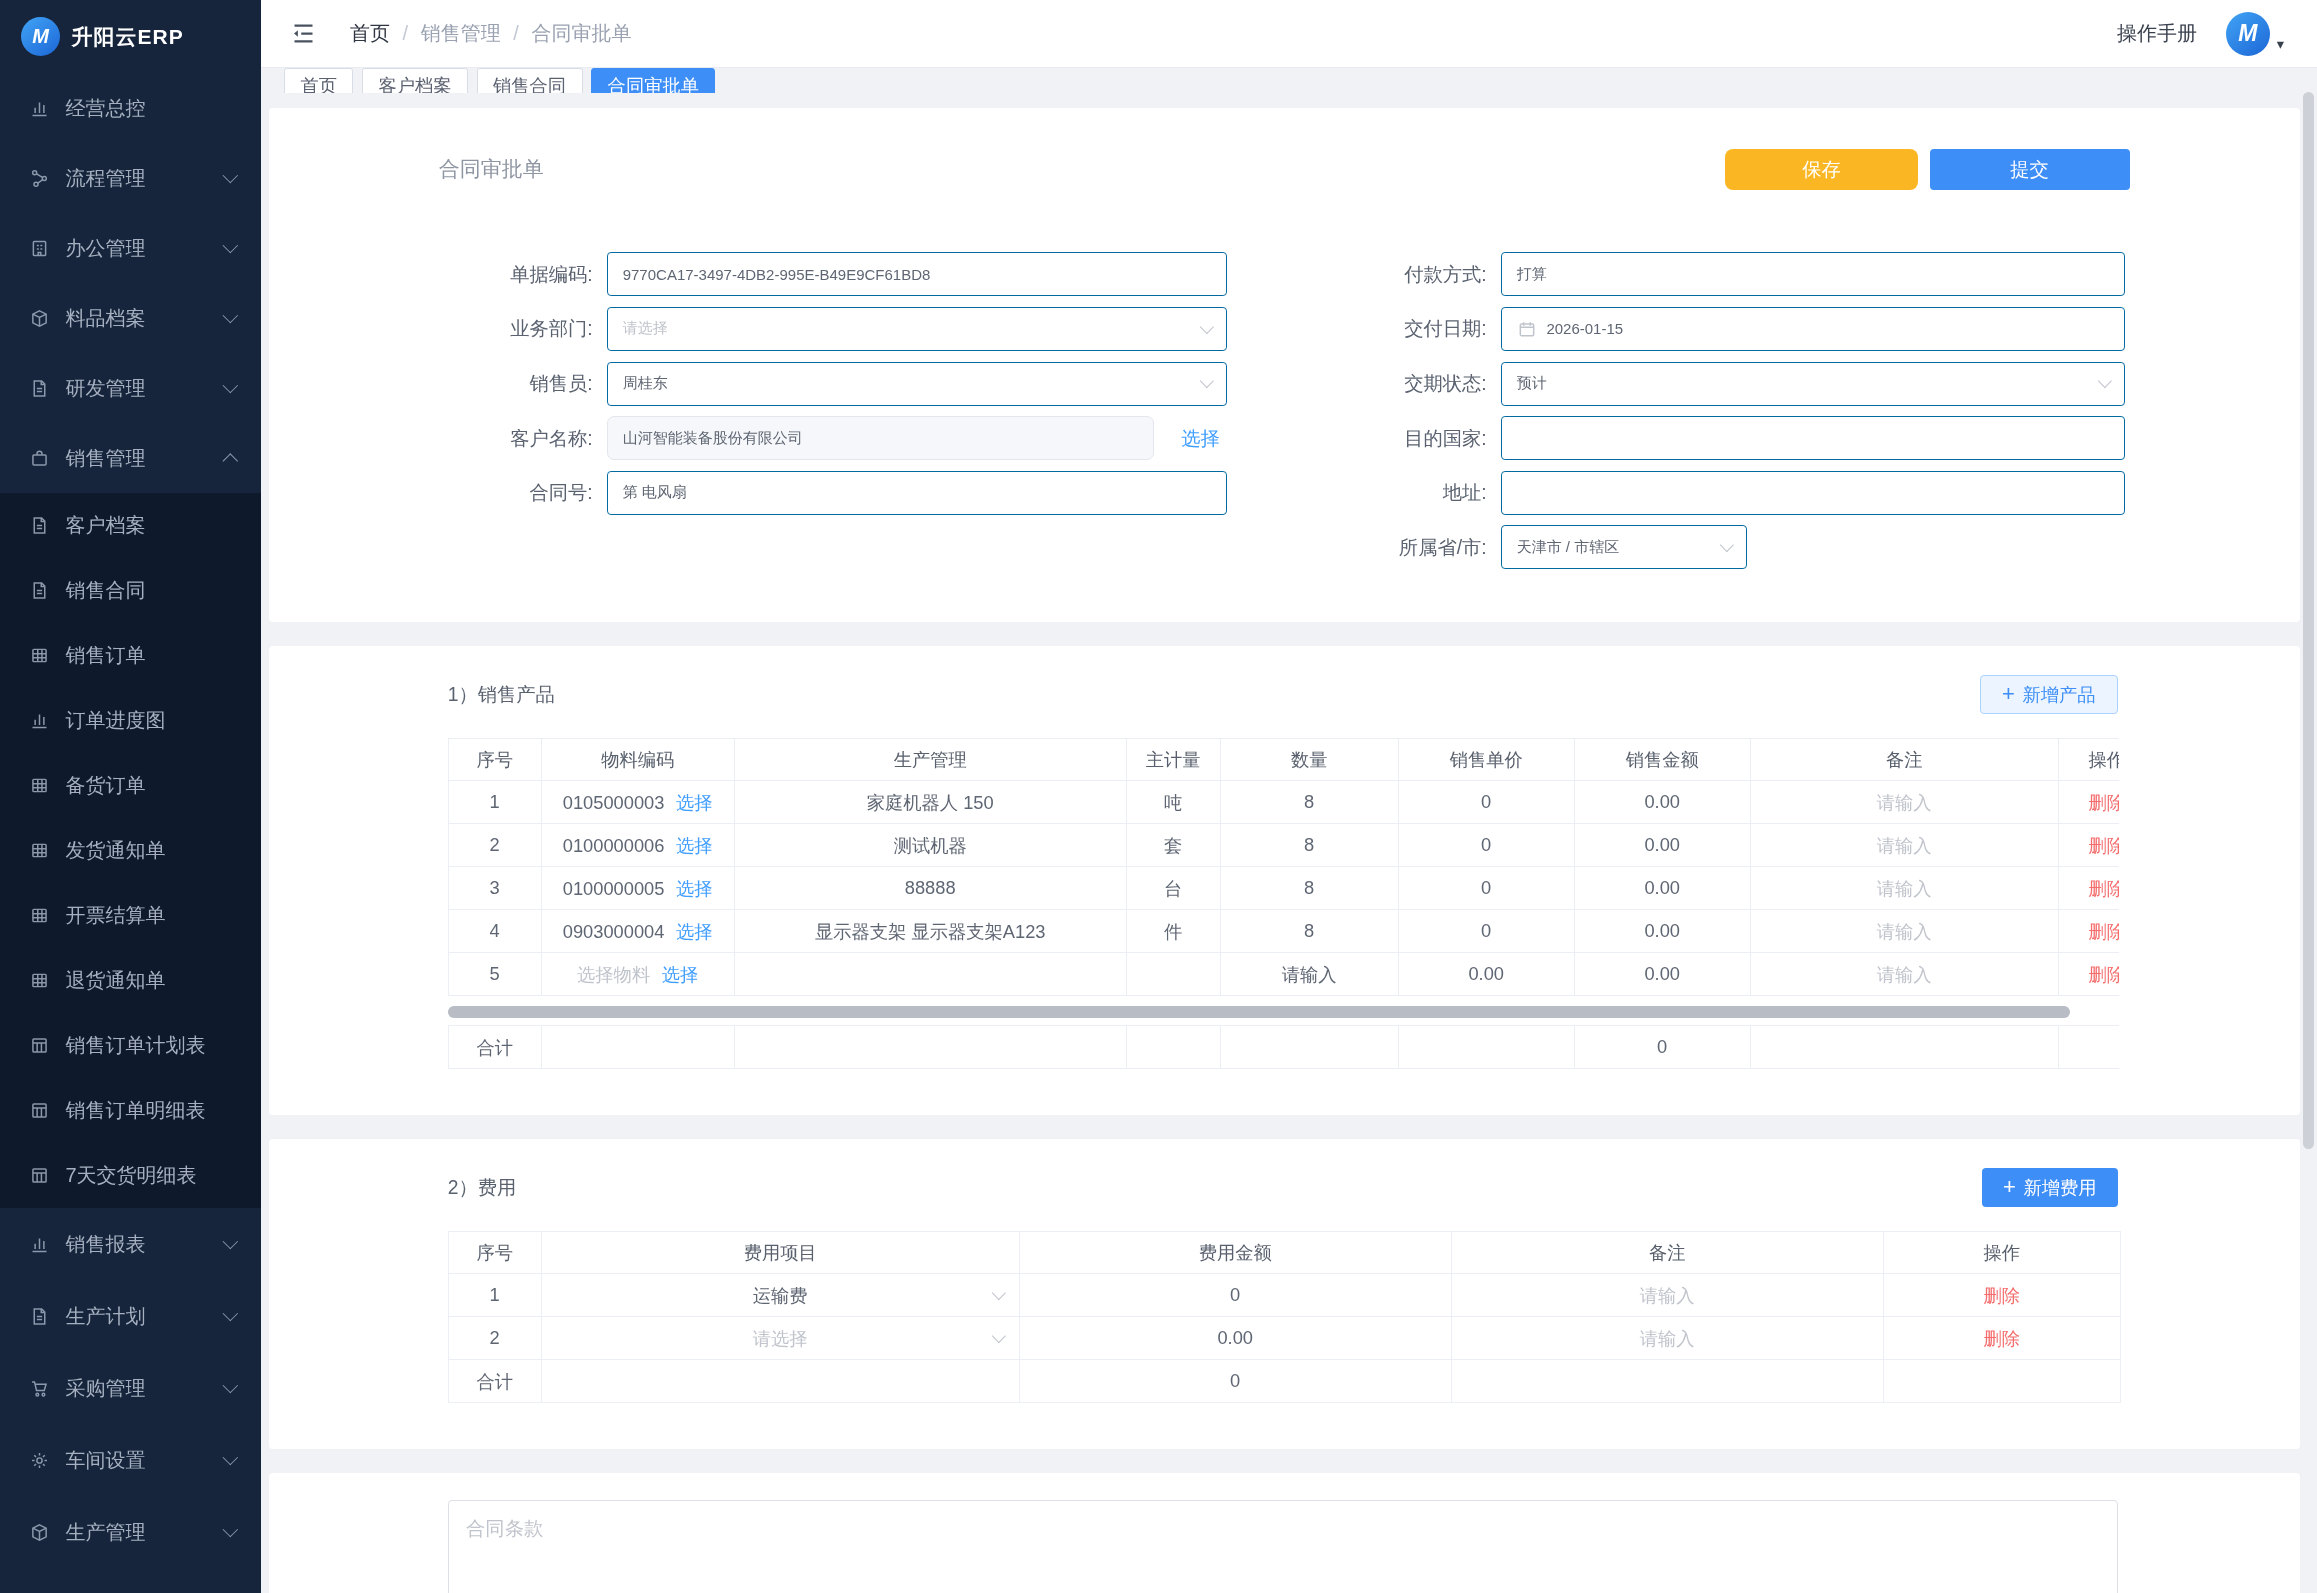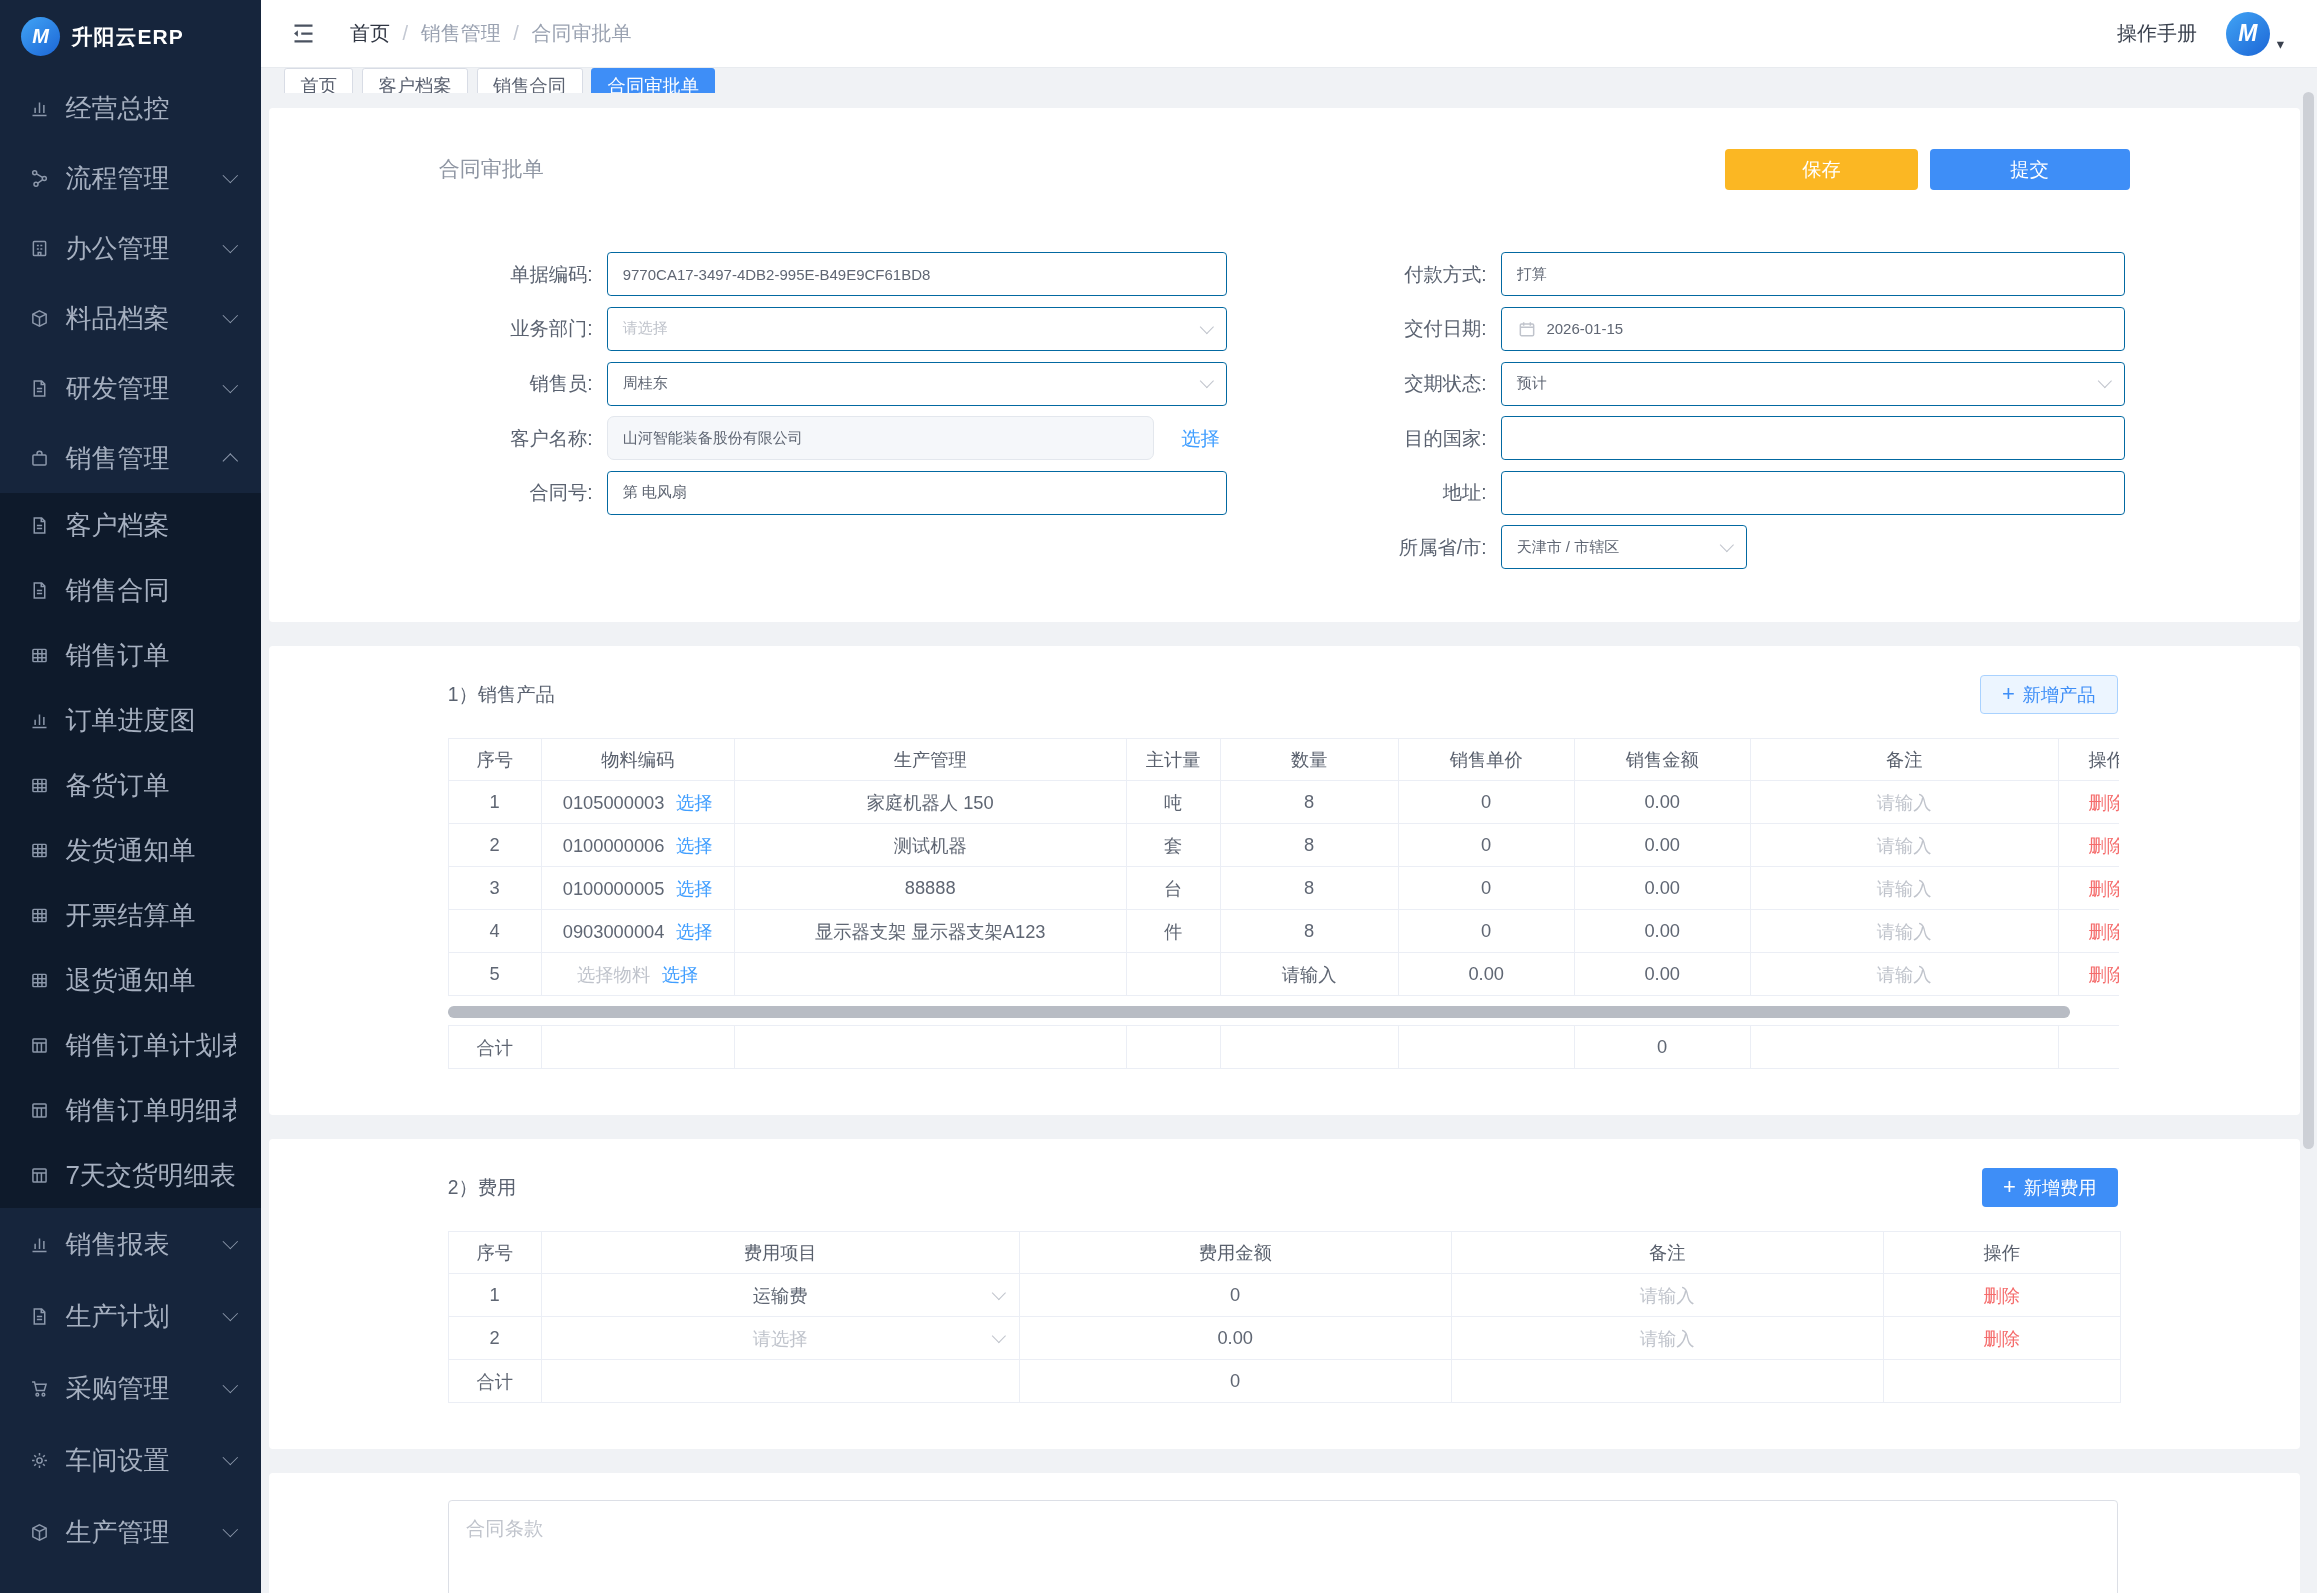--- a/index.html
+++ b/index.html
@@ -11,21 +11,21 @@
   .sidebar { width:261px; flex:none; background:#16253C; height:1593px; overflow:hidden; }
   .logo-row { height:73px; display:flex; align-items:center; padding-left:21px; gap:11.6px; }
   .logo-circle { width:39px; height:39px; border-radius:50%; background:linear-gradient(140deg,#41A4F5,#1C66D6); color:#fff; display:inline-flex; align-items:center; justify-content:center; font-weight:700; font-style:italic; font-size:20px; flex:none; }
   .logo-text { color:#fff; font-size:21px; font-weight:700; letter-spacing:1px; white-space:nowrap; }
   .mi { display:flex; align-items:center; padding:0 25px 0 29px; cursor:pointer; color:#A6B0C0; }
   .mi-top { height:70px; }
   .mi-sub { height:65px; }
   .mi-bot { height:72px; }
   .submenu { background:#0E1A2B; }
   .micon { width:21px; height:21px; stroke:#8C98AB; fill:none; stroke-width:1.7; flex:none; }
-  .mlabel { margin-left:15.4px; font-size:26px; flex:1; white-space:nowrap; overflow:hidden; }
+  .mlabel { margin-left:15.4px; font-size:20px; flex:1; white-space:nowrap; overflow:hidden; }
   .chev { width:10.6px; height:10.6px; border-right:1.9px solid #8C98AB; border-bottom:1.9px solid #8C98AB; display:none; flex:none; }
   .chev.down { display:inline-block; transform:rotate(45deg); margin-top:-5.8px; }
   .chev.up { display:inline-block; transform:rotate(-135deg); margin-top:5.8px; }
 
   
   .main { flex:1; display:flex; flex-direction:column; min-width:0; }
   .topbar { height:68px; background:#fff; display:flex; align-items:center; padding:0 33px 0 29px; border-bottom:1px solid #e8ebef; flex:none; }
   .fold { width:27px; height:27px; cursor:pointer; flex:none; }
   .breadcrumb { margin-left:33px; font-size:20px; display:flex; gap:12.6px; align-items:center; white-space:nowrap; }
   .bc-home { color:#2f3542; cursor:pointer; }
@@ -42,21 +42,21 @@
 
   .content { padding:15.4px 17.4px 0 7.7px; display:flex; flex-direction:column; gap:24px; height:1500px; overflow:hidden; }
 
   
   .card { background:#fff; border-radius:3.9px; flex:none; }
   .card-form { height:514px; padding:39px 170px 0; }
   .card-head { display:flex; justify-content:space-between; align-items:center; height:44px; }
   .card-title { font-size:21px; color:#8f96a3; font-weight:400; }
   .head-btns { display:flex; gap:11.6px; }
   .btn { height:41px; border:none; border-radius:3.9px; font-size:19.3px; color:#fff; cursor:pointer; font-family:inherit; }
-  .btn-save { width:193px; background:var(--warning); }
+  .btn-save { width:193px; background:var(--warning);border-radius:8px; }
   .btn-submit { width:200px; background:var(--primary); }
 
   .form { display:flex; margin-top:61px; }
   .fcol-l { width:788px; margin-right:106px; flex:none; }
   .fcol-r { width:792px; flex:none; }
   .frow { display:flex; align-items:center; margin-bottom:10.6px; height:44px; }
   .flabel { width:154px; text-align:right; margin-right:14.5px; font-size:19.3px; color:#5a6270; flex:none; white-space:nowrap; }
   .finput { height:44px; border:1px solid #0369a1; border-radius:3.9px; padding:0 14.5px; font-size:15px; color:#5f6673; background:#fff; flex:1; min-width:0; font-family:inherit; }
   div.finput { display:flex; align-items:center; cursor:pointer; }
   .fselect { justify-content:space-between; }

